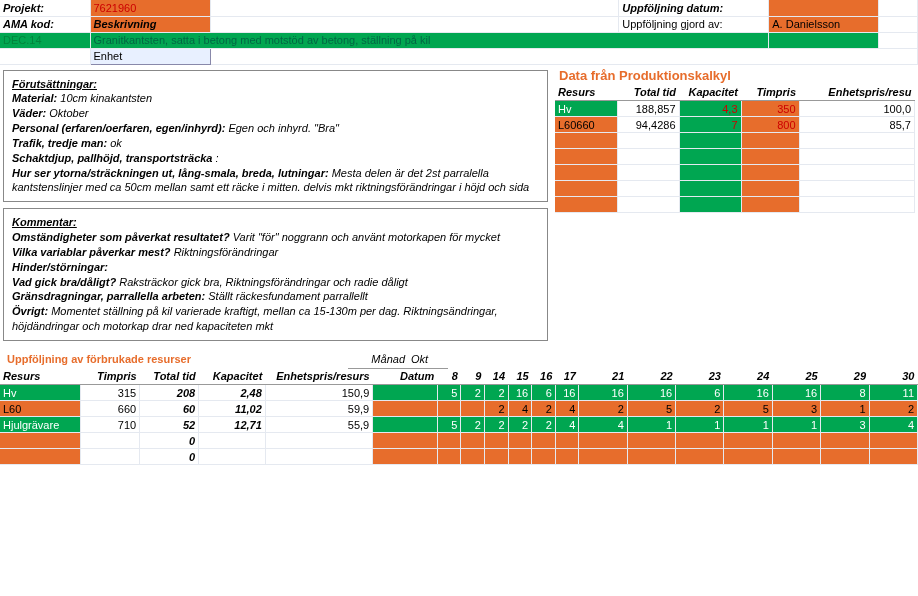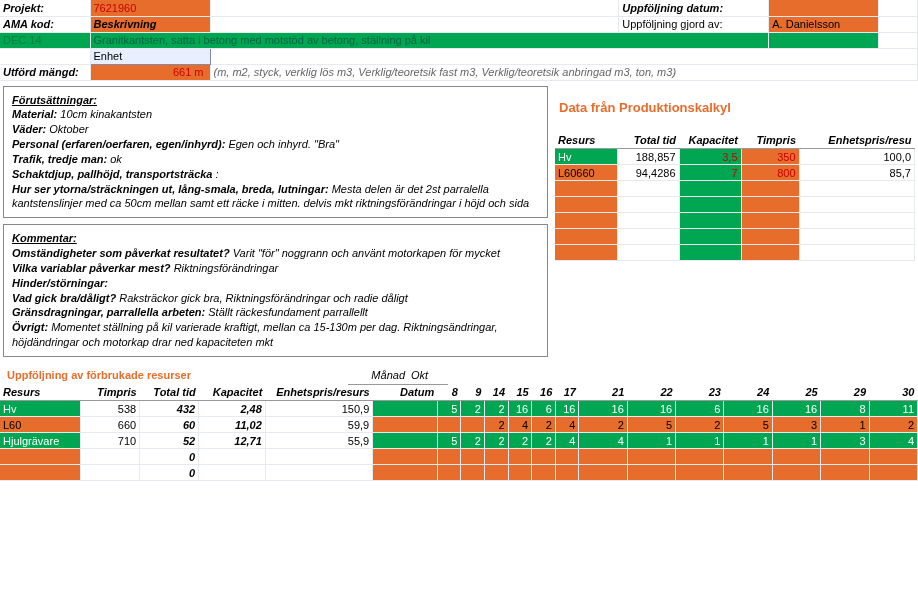--- a/index.html
+++ b/index.html
@@ -14,21 +14,21 @@
   .green-text { color: #00843d; }
   table { border-collapse: collapse; width: 100%; }
   td, th { padding: 1px 3px; font-size: 11px; text-align: left; height: 16px; }
   .num { text-align: right; }
   .ct { text-align: center; }
 
   .section-box { border: 1px solid #888; padding: 6px 8px; margin-top: 4px; background: #fff; }
   .section-box p { line-height: 1.35; }
 
   .data-block { }
-  .data-title { color: #e76d2c; font-weight: bold; font-size: 13px; padding: 18px 4px; }
+  .data-title { color: #e76d2c; font-weight: bold; font-size: 13px; padding: 2px 4px; }
   .price-val { border: 2px solid #666; font-size: 15px; font-weight: bold; padding: 2px 8px; text-align: right; min-width: 60px; display:inline-block;}
   .price-val.pink { background: #f9c4d1; color: #c00; }
 
   .follow-title { color: #e76d2c; font-weight: bold; font-size: 11px; padding: 2px 4px; }
 
   .grid td { border-right: 1px solid #e5e9f0; border-bottom: 1px solid #e5e9f0; }
 </style>
 </head>
 <body>
 
@@ -53,25 +53,20 @@
   <tr>
     <td class="green border-b green-text">DEC.14</td>
     <td class="green border-b" colspan="7" style="color:#064;">Granitkantsten, satta i betong med motstöd av betong, ställning på kil</td>
     <td class="green border-b"></td>
     <td class="border-b"></td>
   </tr>
   <tr>
     <td class="border-b"></td>
     <td class="border-b" style="background:#e8f0ff; border:1px solid #88a;">Enhet</td>
     <td class="border-b" colspan="8"></td>
-  </tr>
-  <tr>
-    <td class="bold italic border-b">Utförd mängd:</td>
-    <td class="orange border-b red-text num" style="padding-right:6px"><span>661</span> <span>m</span></td>
-    <td class="border-b italic" colspan="8" style="color:#666">(m, m2, styck, verklig lös m3, Verklig/teoretsik fast m3, Verklig/teoretsik anbringad m3, ton, m3)</td>
   </tr>
 </tbody>
   </table>
 
 <table style="width:100%;">
     <tbody>
       <tr>
 <td style="vertical-align:top; width:555px;">
 
   <div class="section-box">
@@ -106,21 +101,21 @@
         <th class="bold italic border-b num" style="width:62px">Total tid</th>
         <th class="bold italic border-b num" style="width:62px">Kapacitet</th>
         <th class="bold italic border-b num" style="width:58px">Timpris</th>
         <th class="bold italic border-b num">Enhetspris/resu</th>
       </tr>
       </tbody>
               <tbody id="pk-rows">
                 <tr class="">
                   <td class="green" style="color:#fff">Hv</td>
                   <td class="num">188,857</td>
-                  <td class="green num red-text">3,5</td>
+                  <td class="green num red-text">4,3</td>
                   <td class="orange num red-text">350</td>
                   <td class="num">100,0</td>
                 </tr>
                 <tr class="">
                   <td class="orange" style="color:#000">L60660</td>
                   <td class="num">94,4286</td>
                   <td class="green num red-text">7</td>
                   <td class="orange num red-text">800</td>
                   <td class="num">85,7</td>
                 </tr>
@@ -207,22 +202,22 @@
           <th class="italic border-b num" style="width: 45px;">23</th>
           <th class="italic border-b num" style="width: 45px;">24</th>
           <th class="italic border-b num" style="width: 45px; text-align: right;">25</th>
           <th class="italic border-b num" style="width: 45px;">29</th>
           <th class="italic border-b num" style="width: 45px;">30</th>
         </tr>
     </thead>
     <tbody id="follow-rows">
         <tr>
           <td class="green" style="color:#fff">Hv</td>
-          <td class="num">538</td>
-          <td class="bold italic num">432</td>
+          <td class="num">315</td>
+          <td class="bold italic num">208</td>
           <td class="bold italic num">2,48</td>
           <td class="num">150,9</td>
           <td class="green"></td>
           <td class="green num" style="color:#fff">5</td>
           <td class="green num" style="color:#fff">2</td>
           <td class="green num" style="color:#fff">2</td>
           <td class="green num" style="color:#fff">16</td>
           <td class="green num" style="color:#fff">6</td>
           <td class="green num" style="color:#fff">16</td>
           <td class="green num" style="color:#fff">16</td>

